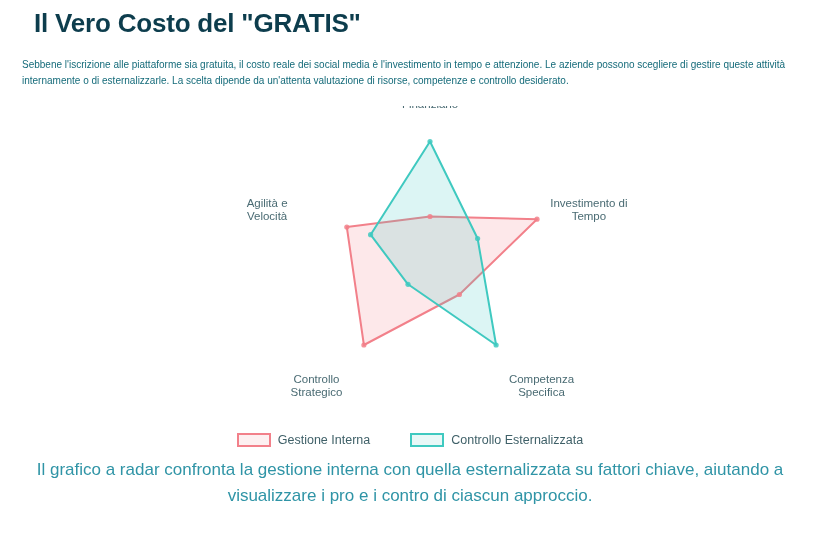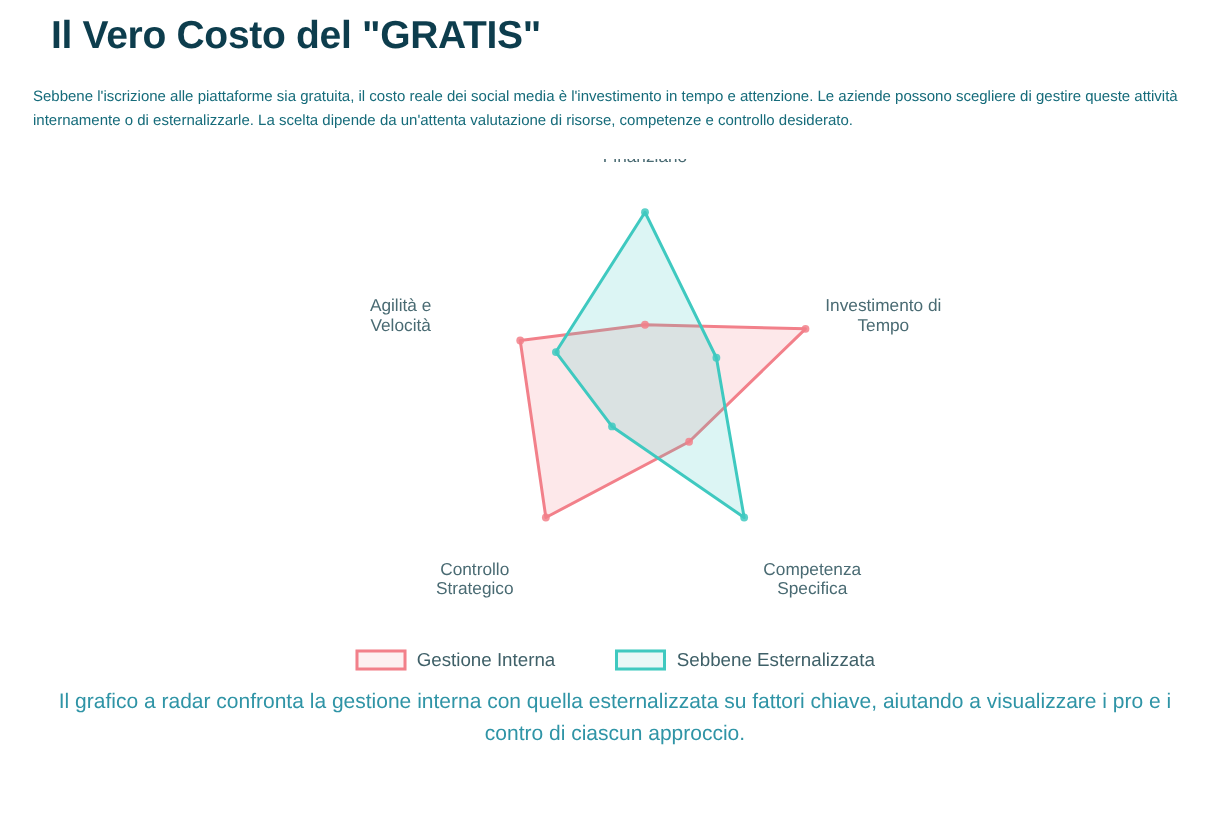--- a/index.html
+++ b/index.html
@@ -76,21 +76,21 @@
     box-sizing: border-box;
   }
   .legend-swatch.teal {
     border-color: #3fc9c0;
     background: rgba(63,201,192,0.12);
   }
   .caption {
     margin: 6px auto 0 auto;
     width: 760px;
     text-align: center;
-    font-size: 14px;
+    font-size: 17px;
     line-height: 1.5;
     color: #2f94a6;
   }
 </style>
 </head>
 <body>
 
 <div class="page">
 
   <h1 class="title">Il Vero Costo del "GRATIS"</h1>
@@ -118,20 +118,20 @@
         <text x="253.1" y="101.4" text-anchor="middle" class="axis-label"><tspan x="253.1" dy="0">Agilità e</tspan><tspan x="253.1" dy="13">Velocità</tspan></text>
       </svg>
 
     <div class="legend">
       <div class="legend-item">
         <span class="legend-swatch"></span>
         <span>Gestione Interna</span>
       </div>
       <div class="legend-item">
         <span class="legend-swatch teal"></span>
-        <span>Sebbene Esternalizzata</span>
+        <span>Controllo Esternalizzata</span>
       </div>
     </div>
   </div>
 
   <p class="caption">Il grafico a radar confronta la gestione interna con quella esternalizzata su fattori chiave, aiutando a visualizzare i pro e i contro di ciascun approccio.</p>
 
 </div>
 
 </body></html>

